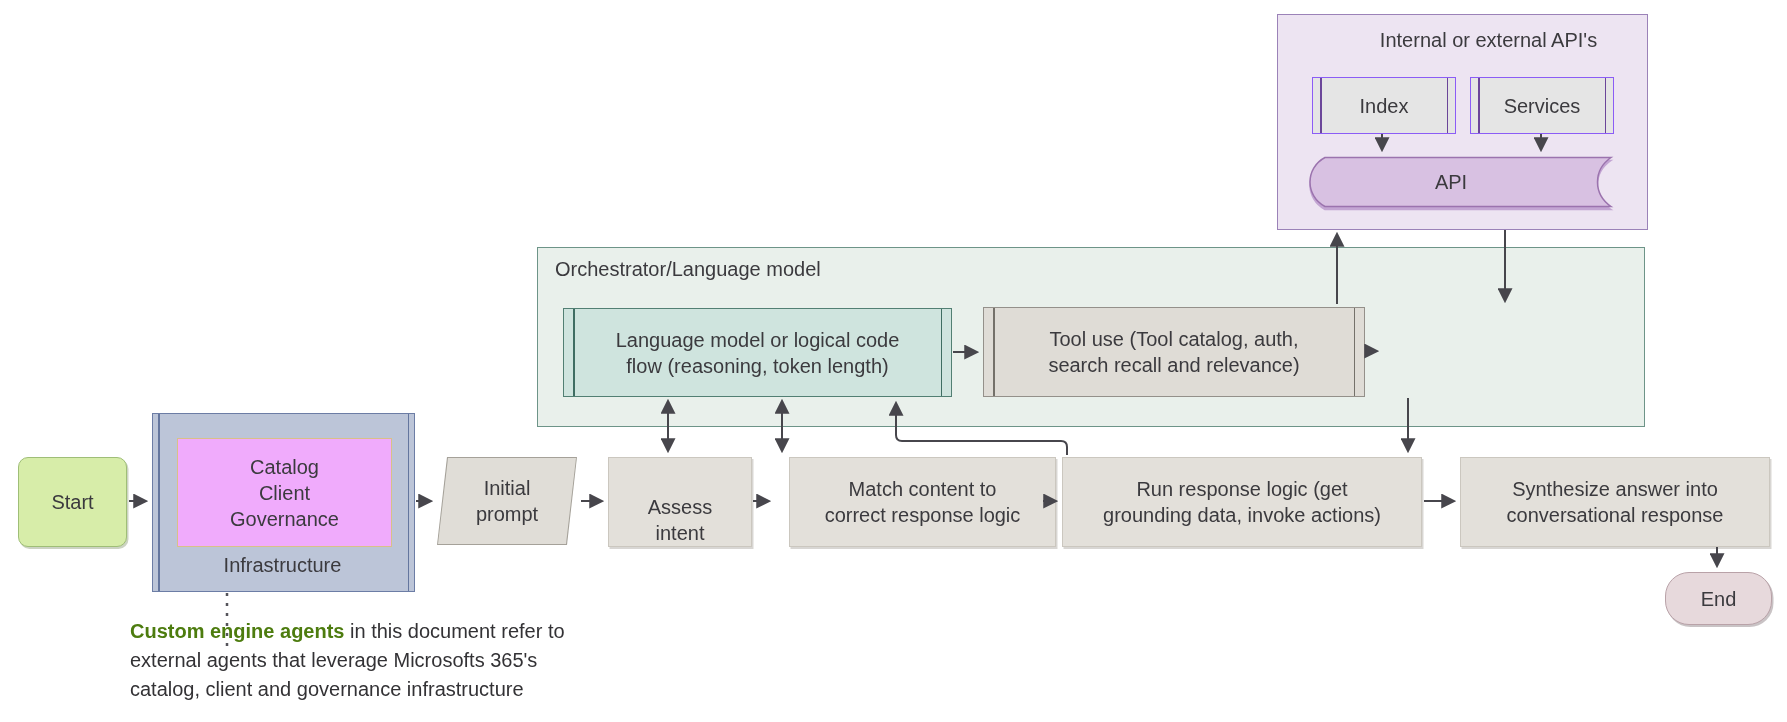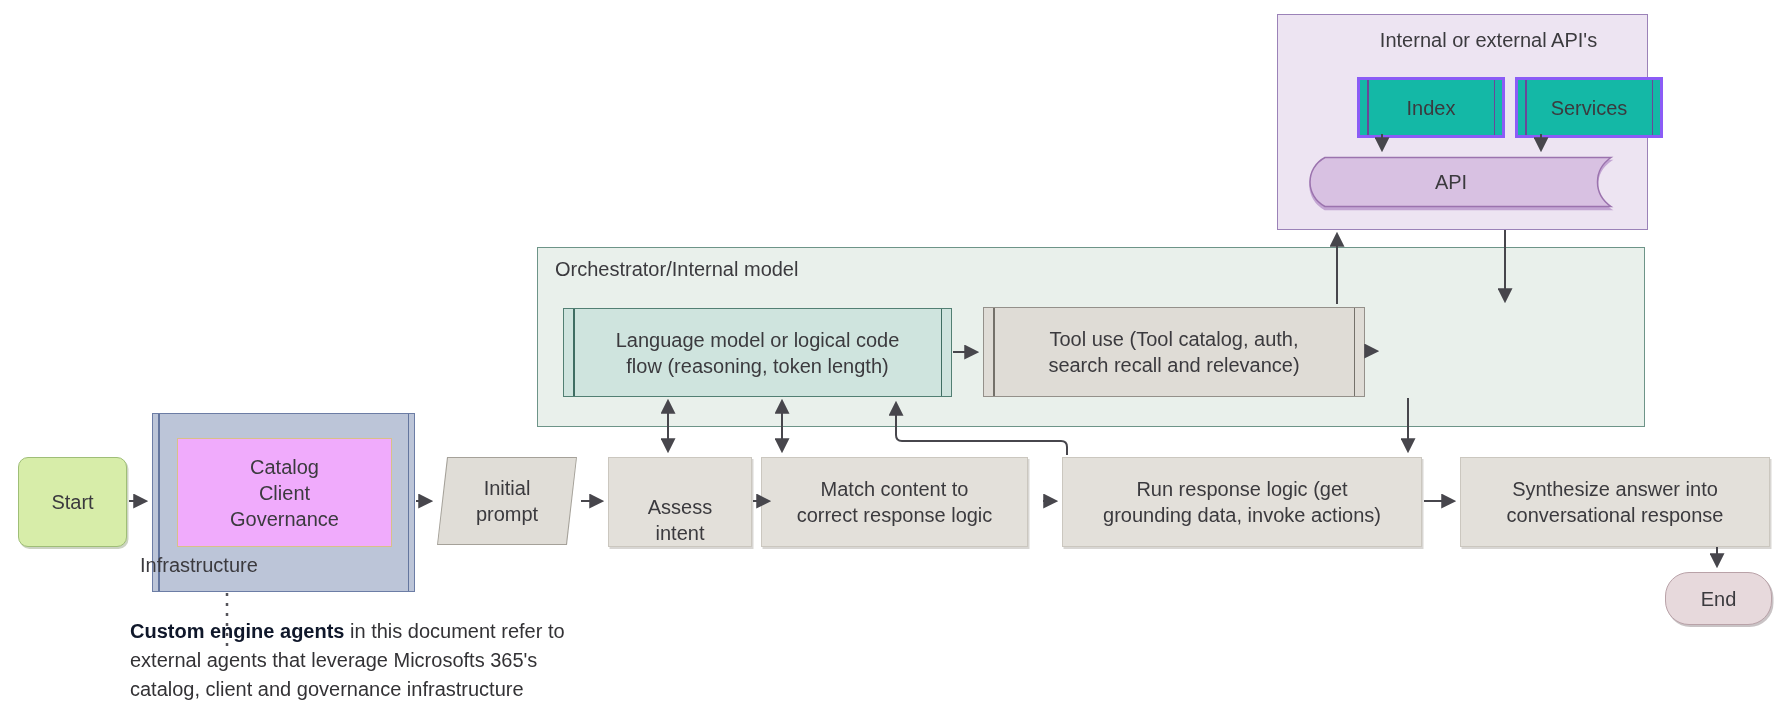--- a/index.html
+++ b/index.html
@@ -14,41 +14,41 @@
   
   .panel-purple{background:#ede4f2;border:1px solid #9b82b8;}
   .panel-green{background:#e9f0eb;border:1px solid #6d9488;}
   .panel-blue{background:#bcc5d8;border:1.5px solid #6c7da5;}
 
   
   .predef{--ins:7px;--dl:#6b4699;}
   .predef::before,.predef::after{content:"";position:absolute;top:0;bottom:0;width:1.5px;background:var(--dl);}
   .predef::before{left:var(--ins);}
   .predef::after{right:var(--ins);}
-  .node-purple{background:#14b8a6;border:3px solid #8b5cf6;margin-left:45px;}
+  .node-purple{background:#e5e5e5;border:1px solid #8b5cf6;}
   .node-teal{background:#cfe4de;border:1px solid #527f73;--dl:#3f6d62;--ins:9px;}
   .node-tool{background:#dfdcd6;border:1px solid #94908a;--dl:#74716a;--ins:9px;}
 
   
   .node-gray{background:#e3e0da;border:1px solid #cbc7bf;box-shadow:1.5px 2px 0 rgba(125,120,110,.3);}
 
   
   .terminator-start{background:#d7eda9;border:1.5px solid #9fbe77;border-radius:18px;box-shadow:1.5px 2px 0 rgba(110,130,80,.35);}
   .terminator-end{background:#e7d9dc;border:1.5px solid #b9a2a8;border-radius:24px;box-shadow:1.5px 2px 0 rgba(120,105,110,.4);}
 
   
   .para{position:absolute;}
   .para .pa-bg,.para .pa-fg{position:absolute;clip-path:polygon(var(--s) 0,100% 0,calc(100% - var(--s)) 100%,0 100%);}
   .para .pa-bg{inset:0;background:#a5a199;}
   .para .pa-fg{inset:1px;background:#e0ddd7;}
   .para .pa-txt{position:absolute;inset:0;z-index:2;}
 
   .conn{position:absolute;left:0;top:0;pointer-events:none;}
   .note{font-size:20px;line-height:29px;color:#333235;}
-  .note b{font-weight:700;color:#0f172a;}
+  .note b{font-weight:700;color:#4d7c0f;}
   .api-shape-svg{filter:drop-shadow(0 3px 0 #c3a5d3);}
 </style>
 </head>
 <body>
 
 <div id="stage">
 
   <div class="abs panel-purple" style="left:1277px;top:14px;width:369px;height:214px;"></div>
   <div class="abs lbl" style="left:1277px;top:27px;width:423px;text-align:center;">Internal or external API's</div>
 
@@ -60,60 +60,60 @@
   </div>
 
   <div class="abs" style="left:1303px;top:156px;width:311px;height:52px;">
     <svg class="api-shape-svg" width="311" height="52" viewBox="0 0 311 52">
       <path d="M 22,1.5 L 308,1.5 C 290,14 290,38 308,50.5 L 22,50.5 C 2,40 2,12 22,1.5 Z" fill="#d8c1e2" stroke="#9b73ae" stroke-width="1.5"></path>
     </svg>
     <div class="abs center lbl" style="left:0;top:0;width:296px;height:52px;">API</div>
   </div>
 
   <div class="abs panel-green" style="left:537px;top:247px;width:1106px;height:178px;"></div>
-  <div class="abs lbl" style="left:555px;top:256px;">Orchestrator/Internal model</div>
+  <div class="abs lbl" style="left:555px;top:256px;">Orchestrator/Language model</div>
 
   <div class="abs center lbl predef node-teal" style="left:563px;top:308px;width:387px;height:87px;">
     <span>Language model or logical code</span>
     <span>flow (reasoning, token length)</span>
   </div>
 
   <div class="abs center lbl predef node-tool" style="left:983px;top:307px;width:380px;height:88px;">
     <span>Tool use (Tool catalog, auth,</span>
     <span>search recall and relevance)</span>
   </div>
 
 
   <div class="abs panel-blue predef" style="left:152px;top:413px;width:261px;height:177px;--ins:5px;--dl:#64769e;"></div>
   <div class="abs center lbl" style="left:177px;top:438px;width:213px;height:107px;background:#f0abfc;border:1px solid #d9c089;">
     <span>Catalog</span>
     <span>Client</span>
     <span>Governance</span>
   </div>
-  <div class="abs lbl" style="left:140px;top:552px;width:261px;">Infrastructure</div>
+  <div class="abs lbl" style="left:152px;top:552px;width:261px;text-align:center;">Infrastructure</div>
 
   <div class="abs center lbl terminator-start" style="left:18px;top:457px;width:107px;height:88px;border-radius:10px;">
     <span>Start</span>
   </div>
 
   <div class="para" style="left:437px;top:457px;width:140px;height:88px;--s:10px;">
     <div class="pa-bg"></div>
     <div class="pa-fg"></div>
     <div class="pa-txt center lbl">
       <span>Initial</span>
       <span>prompt</span>
     </div>
   </div>
 
   <div class="abs center lbl node-gray" style="left:608px;top:457px;width:142px;height:88px;justify-content:flex-end;">
     <span>Assess</span>
     <span>intent</span>
   </div>
 
-  <div class="abs center lbl node-gray" style="left:761px;top:457px;width:265px;height:88px;">
+  <div class="abs center lbl node-gray" style="left:789px;top:457px;width:265px;height:88px;">
     <span>Match content to</span>
     <span>correct response logic</span>
   </div>
 
   <div class="abs center lbl node-gray" style="left:1062px;top:457px;width:358px;height:88px;">
     <span>Run response logic (get</span>
     <span>grounding data, invoke actions)</span>
   </div>
 
   <div class="abs center lbl node-gray" style="left:1460px;top:457px;width:308px;height:88px;">

